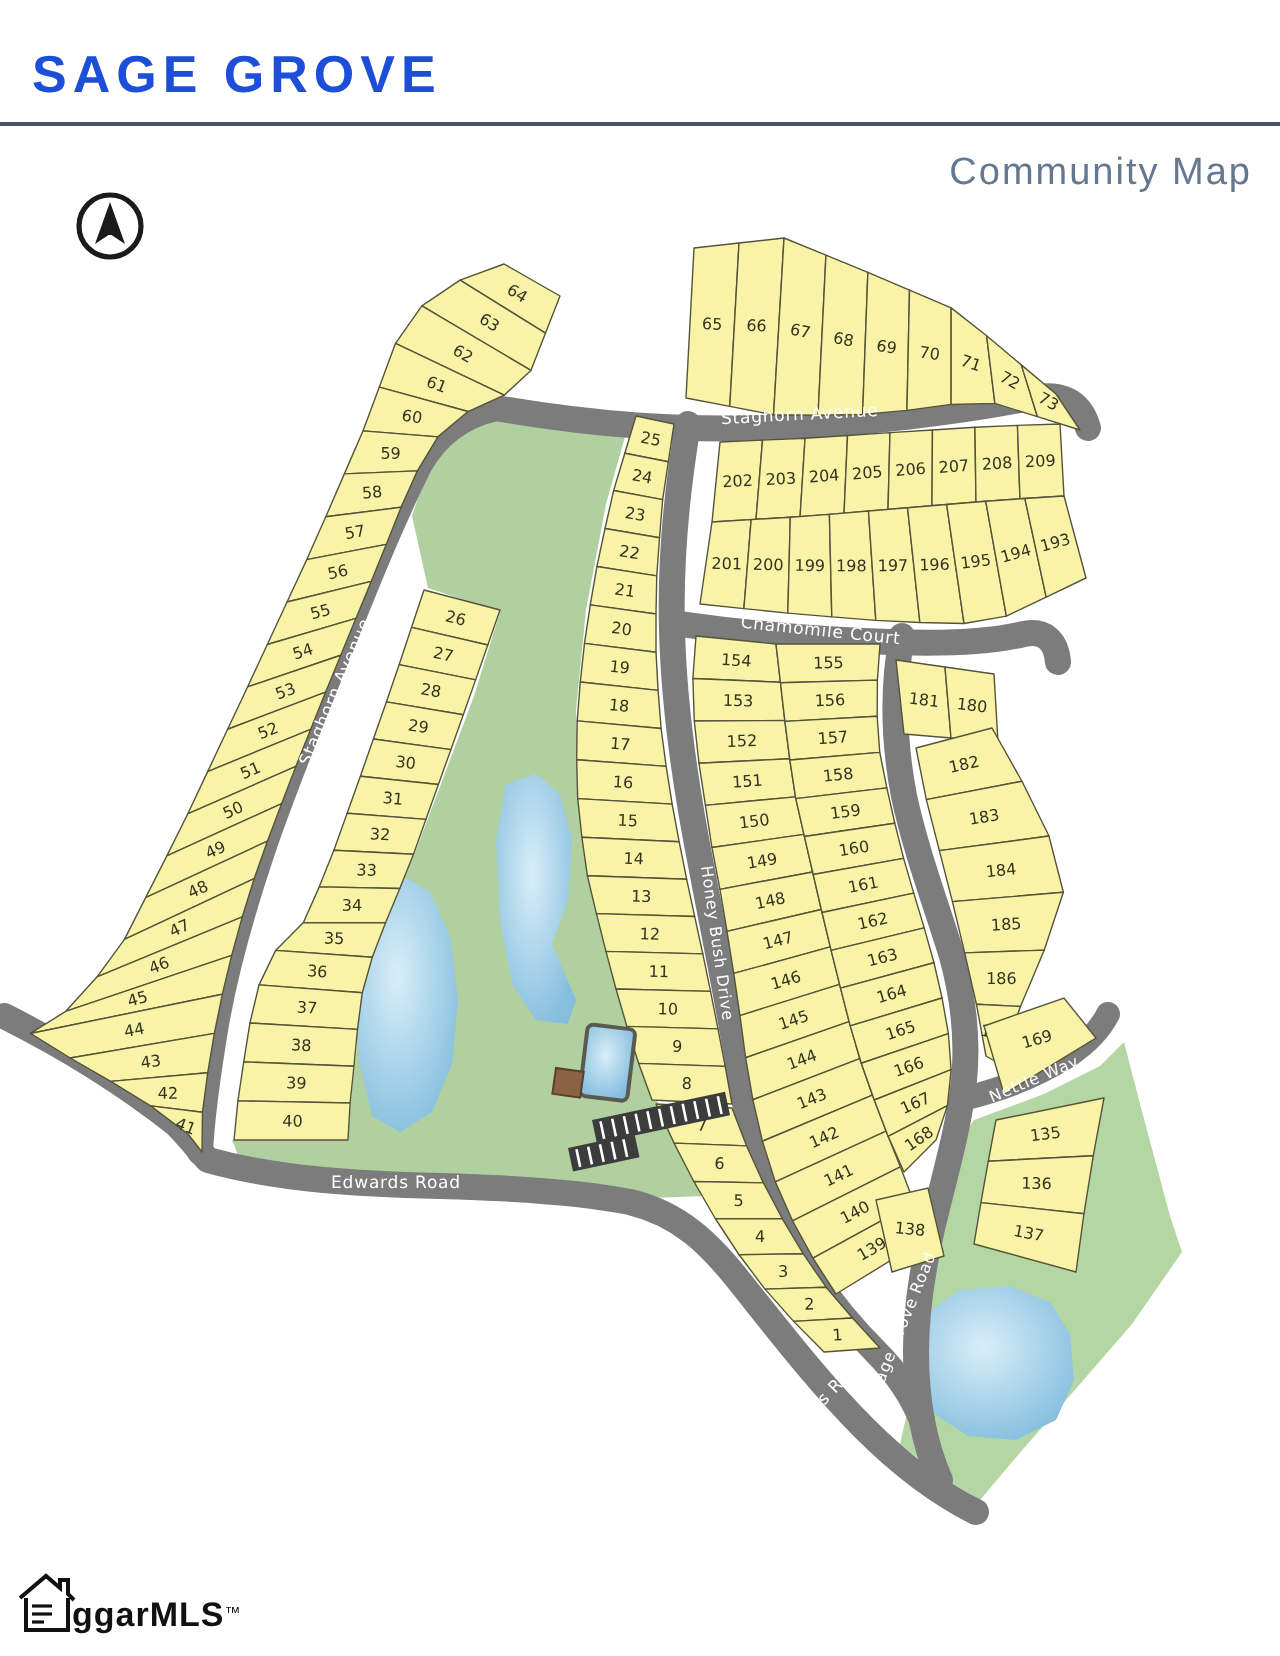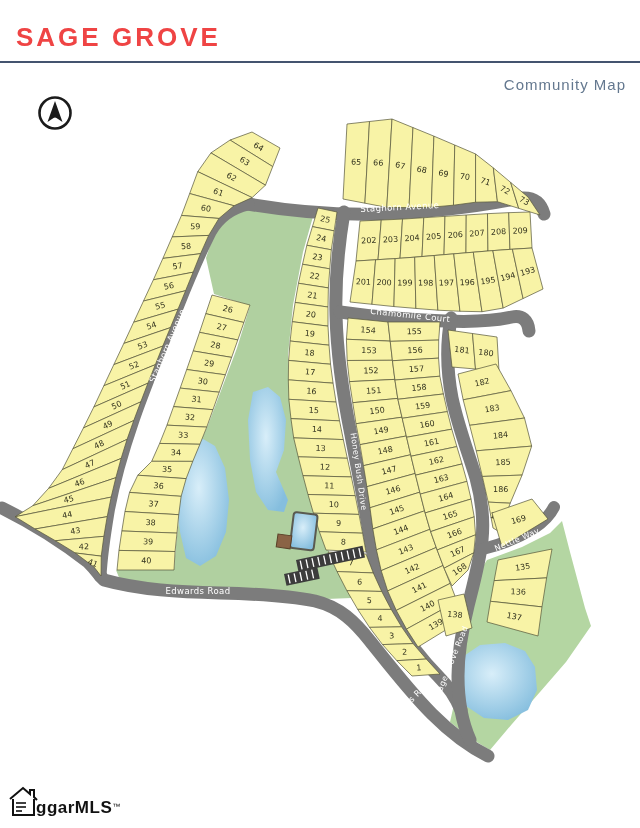--- a/index.html
+++ b/index.html
@@ -1,22 +1,22 @@
 <!DOCTYPE html>
 <html><head>
 <meta charset="utf-8">
 <style>
   html,body{margin:0;padding:0;background:#fff;}
   .page{position:relative;width:640px;height:828px;background:#fff;overflow:hidden;
         font-family:"Liberation Sans", sans-serif;}
   .hdr-title{position:absolute;left:16px;top:22px;font-size:26px;font-weight:bold;
-        letter-spacing:3px;color:#ef4444;}
+        letter-spacing:3px;color:#1d4ed8;}
   .hdr-rule{position:absolute;left:0;top:61px;width:640px;height:0;
         border-top:2px solid #44546f;}
-  .hdr-sub{position:absolute;right:14px;top:76px;font-size:15px;color:#64788f;
+  .hdr-sub{position:absolute;right:14px;top:76px;font-size:19px;color:#64788f;
         letter-spacing:1px;}
   .compass{position:absolute;left:36px;top:94px;width:38px;height:38px;}
   #map{position:absolute;left:0;top:0;width:640px;height:828px;}
   .footer{position:absolute;left:6px;top:784px;display:flex;align-items:flex-end;}
   .footer .brand{font-size:17px;font-weight:bold;color:#111;letter-spacing:0.5px;
         margin-left:-6px;margin-top:12px;}
   .footer .tm{font-size:8px;vertical-align:super;color:#111;position:relative;top:-7px;}
   svg text.lotnum{font-family:"DejaVu Sans", sans-serif;fill:#33331f;}
   svg text.roadname{font-family:"DejaVu Sans", sans-serif;fill:#ffffff;letter-spacing:0.4px;}
 </style>

